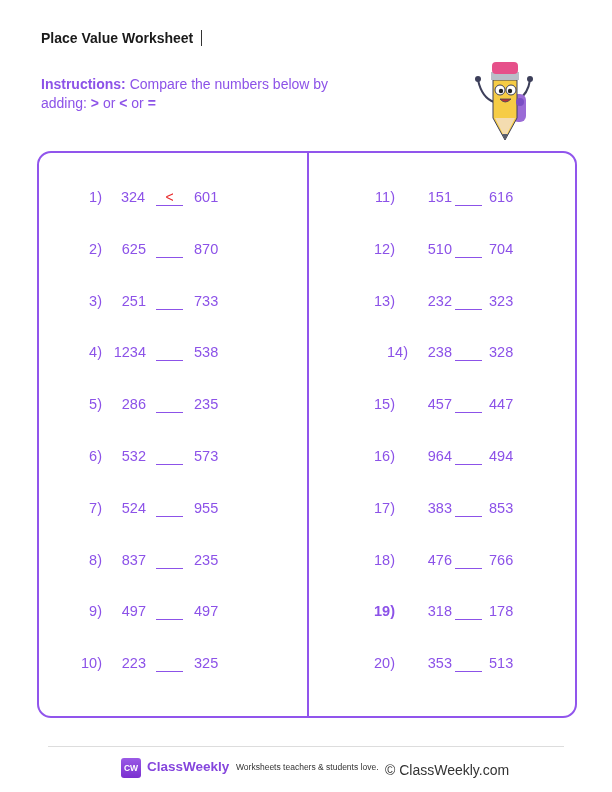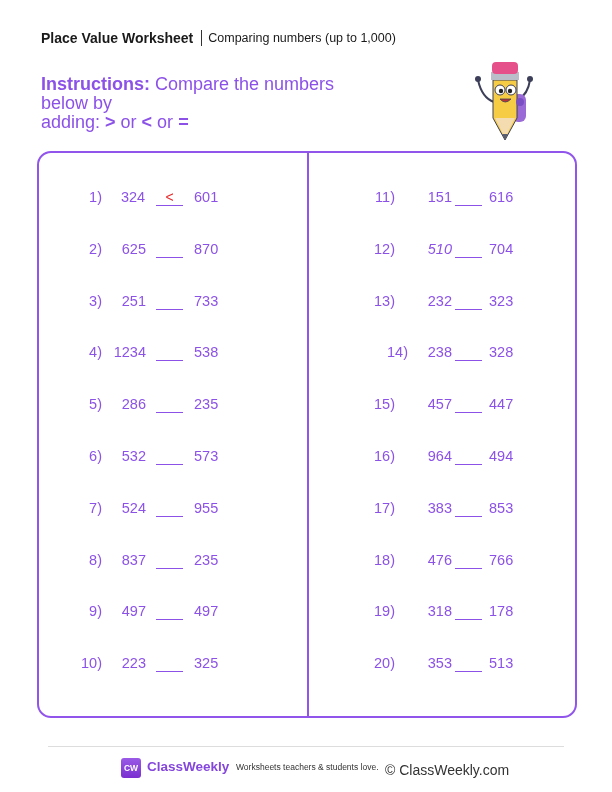--- a/index.html
+++ b/index.html
@@ -2,21 +2,21 @@
 <html><head>
 <meta charset="utf-8">
 <style>
   html, body { margin:0; padding:0; background:#ffffff; }
   body { width:612px; height:792px; position:relative; overflow:hidden;
          font-family:"Liberation Sans", "DejaVu Sans", sans-serif; }
   .header { position:absolute; left:41px; top:28px; height:20px; display:flex; align-items:center; white-space:nowrap; }
   .title { font-size:14px; font-weight:bold; color:#1a1a1a; }
   .sep { width:1px; height:16px; background:#333; margin:0 6px 0 8px; }
   .subtitle { font-size:12.5px; color:#1a1a1a; }
-  .instructions { position:absolute; left:41px; top:75px; width:300px; font-size:18px; line-height:19px; color:#8c52e8; }
+  .instructions { position:absolute; left:41px; top:75px; width:300px; font-size:14px; line-height:19px; color:#8c52e8; }
   .instructions b { font-weight:bold; }
   .mascot { position:absolute; left:468px; top:58px; width:72px; height:84px; }
   .box { position:absolute; left:37px; top:151px; width:536px; height:563px;
          border:2.5px solid #9155ec; border-radius:14px; box-sizing:content-box; }
   .divider { position:absolute; left:268px; top:0; bottom:0; width:1.5px; background:#9155ec; }
   .problem { position:absolute; height:20px; font-size:14.5px; color:#8c52e8; white-space:nowrap; }
   .problem span { position:absolute; top:0; }
   .blank { border-bottom:1.3px solid #8c52e8; height:16px; width:27px; text-align:center; color:#e8292a; font-size:14px; }
   .footer-line { position:absolute; left:48px; right:48px; top:746px; height:1px; background:#dddddd; }
   .logo { position:absolute; left:121px; top:758px; width:20px; height:20px; border-radius:3px;
@@ -25,21 +25,20 @@
   .brand { position:absolute; left:147px; top:759px; font-size:13.5px; font-weight:bold; color:#8546dd; }
   .tagline { position:absolute; left:236px; top:762px; font-size:8.5px; color:#333; white-space:nowrap; }
   .copyright { position:absolute; left:385px; top:762px; font-size:14px; color:#333; white-space:nowrap; }
 </style>
 </head>
 <body>
 
 <div class="header">
   <span class="title">Place Value Worksheet</span>
   <span class="sep"></span>
-  <span class="subtitle">Comparing numbers (up to 1,000)</span>
 </div>
 
 <div class="instructions">
   <b>Instructions:</b><span> Compare the numbers below by</span><br>
   <span>adding: </span><b>&gt;</b><span> or </span><b>&lt;</b><span> or </span><b>=</b>
 </div>
 
 <div class="mascot">
   <svg width="72" height="84" viewBox="0 0 72 84">
     <path d="M10 22 q4 18 16 22" stroke="#3d3f5a" stroke-width="2" fill="none"></path>
@@ -127,21 +126,21 @@
       <span class="" style="left: 194px;">325</span>
     </div>
     <div class="problem" style="top: 189px; left: 0px; width: 612px;">
       <span class="" style="left: 365px; width: 30px; text-align: right;">11)</span>
       <span class="" style="left: 418px; width: 34px; text-align: right;">151</span>
       <span class="blank" style="left: 455px;"></span>
       <span class="" style="left: 489px;">616</span>
     </div>
     <div class="problem" style="top: 240.8px; left: 0px; width: 612px;">
       <span class="" style="left: 365px; width: 30px; text-align: right;">12)</span>
-      <span class="" style="left: 418px; width: 34px; text-align: right; font-style: italic;">510</span>
+      <span class="" style="left: 418px; width: 34px; text-align: right;">510</span>
       <span class="blank" style="left: 455px;"></span>
       <span class="" style="left: 489px;">704</span>
     </div>
     <div class="problem" style="top: 292.6px; left: 0px; width: 612px;">
       <span class="" style="left: 365px; width: 30px; text-align: right;">13)</span>
       <span class="" style="left: 418px; width: 34px; text-align: right;">232</span>
       <span class="blank" style="left: 455px;"></span>
       <span class="" style="left: 489px;">323</span>
     </div>
     <div class="problem" style="top: 344.4px; left: 0px; width: 612px;">
@@ -168,21 +167,21 @@
       <span class="blank" style="left: 455px;"></span>
       <span class="" style="left: 489px;">853</span>
     </div>
     <div class="problem" style="top: 551.6px; left: 0px; width: 612px; padding-left: 44px;">
       <span class="" style="left: 365px; width: 30px; text-align: right;">18)</span>
       <span class="" style="left: 418px; width: 34px; text-align: right;">476</span>
       <span class="blank" style="left: 455px;"></span>
       <span class="" style="left: 489px;">766</span>
     </div>
     <div class="problem" style="top: 603.4px; left: 0px; width: 612px;">
-      <span class="" style="left: 365px; width: 30px; text-align: right;">19)</span>
+      <span class="" style="left: 365px; width: 30px; text-align: right; font-weight: bold;">19)</span>
       <span class="" style="left: 418px; width: 34px; text-align: right;">318</span>
       <span class="blank" style="left: 455px;"></span>
       <span class="" style="left: 489px;">178</span>
     </div>
     <div class="problem" style="top: 655.2px; left: 0px; width: 612px;">
       <span class="" style="left: 365px; width: 30px; text-align: right;">20)</span>
       <span class="" style="left: 418px; width: 34px; text-align: right;">353</span>
       <span class="blank" style="left: 455px;"></span>
       <span class="" style="left: 489px;">513</span>
     </div>

